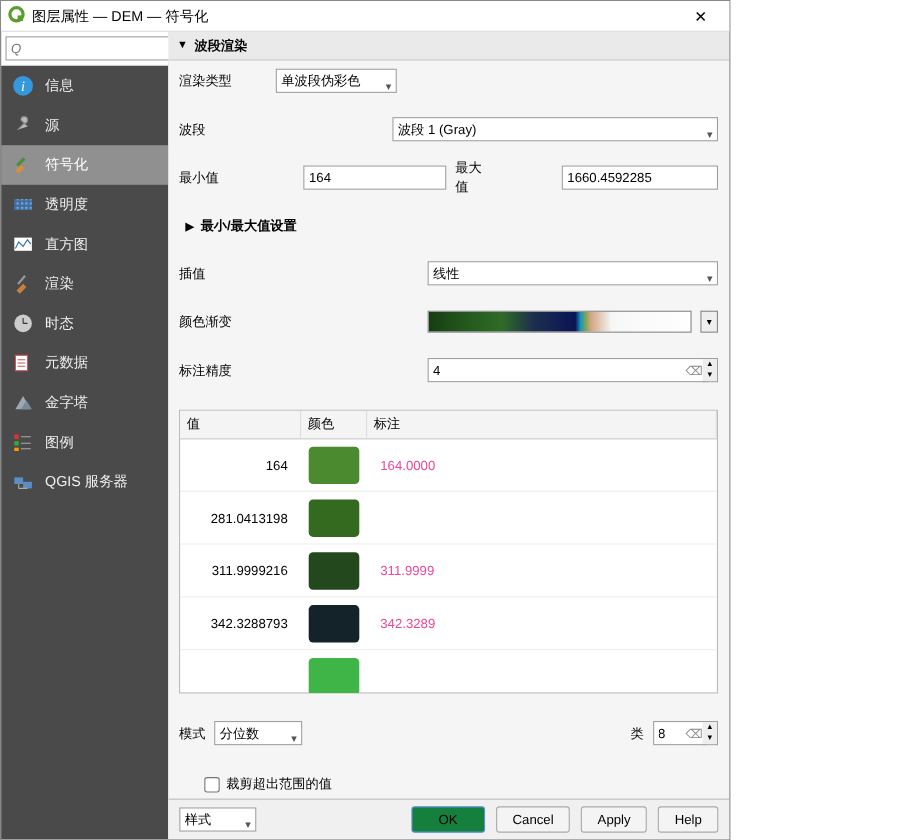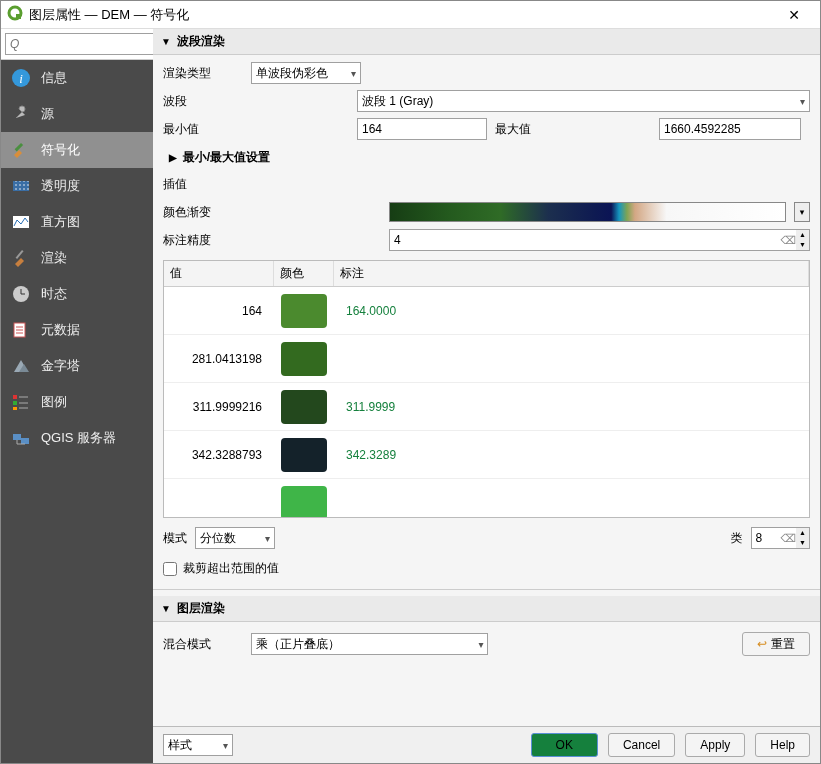--- a/index.html
+++ b/index.html
@@ -1,60 +1,60 @@
 <!DOCTYPE html>
 <html><head>
 <meta charset="utf-8">
 <style>
 * { box-sizing: border-box; margin: 0; padding: 0; }
 body { font-family: "Microsoft YaHei", Arial, sans-serif; font-size: 12px; color: #000; background: #fff; }
-.window { width: 821px; height: 764px; border: 1px solid #888; display: flex; flex-direction: column; background: #f0f0f0; }
+.window { width: 664px; height: 764px; border: 1px solid #888; display: flex; flex-direction: column; background: #f0f0f0; }
 .titlebar { height: 28px; background: #fff; display: flex; align-items: center; padding: 0 6px; border-bottom: 1px solid #ddd; }
 .titlebar .logo { margin-right: 6px; }
 .titlebar .title { flex: 1; font-size: 13px; }
 .titlebar .close { width: 40px; text-align: center; font-size: 14px; cursor: pointer; }
 .body { flex: 1; display: flex; overflow: hidden; }
 .sidebar { width: 152px; background: #4a4a4a; display: flex; flex-direction: column; }
 .searchrow { background: #fff; padding: 4px; border-bottom: 1px solid #ccc; display: flex; align-items: center; }
 .searchrow input { flex: 1; border: none; outline: none; font-size: 12px; font-style: italic; color: #888; }
 .sidebar-item { display: flex; align-items: center; padding: 8px 10px; color: #eee; cursor: pointer; gap: 10px; font-size: 13px; }
 .sidebar-item.selected { background: #909090; color: #fff; }
 .sidebar-item .icon { width: 20px; height: 20px; display: flex; align-items: center; justify-content: center; }
 .main { flex: 1; background: #f5f5f5; display: flex; flex-direction: column; overflow: hidden; }
 .section-header { display: flex; align-items: center; padding: 4px 8px; font-weight: bold; background: #eaeaea; border-bottom: 1px solid #ccc; gap: 6px; }
 .section-header .tri { font-size: 10px; }
-.content { padding: 6px 10px; display: flex; flex-direction: column; gap: 4px; flex: 1; overflow: auto; }
+.content { padding: 6px 10px; display: flex; flex-direction: column; gap: 20px; flex: 1; overflow: auto; }
 .row { display: flex; align-items: center; gap: 8px; min-height: 24px; }
 .row .label { width: 80px; }
 .row .label-sm { width: 60px; }
 select, input[type=text] { border: 1px solid #a0a0a0; background: #fff; height: 22px; padding: 0 4px; font-size: 12px; font-family: inherit; }
-.combo { position: relative; display: inline-flex; align-items: center; }
+.combo { position: relative; display: inline-flex; align-items: flex-end; }
 .combo select { appearance: none; padding-right: 18px; }
 .combo::after { content: "▾"; position: absolute; right: 5px; pointer-events: none; font-size: 10px; color: #555; }
 .subhead { display: flex; align-items: center; gap: 6px; font-weight: bold; margin: 4px 0 2px 6px; }
 .subhead .tri { font-size: 10px; }
 .gradient-bar { flex: 1; height: 20px; border: 1px solid #888; background: linear-gradient(to right, #163d14 0%, #245a1e 15%, #2f6b26 28%, #1c2f4e 40%, #0e1a52 52%, #0b1455 56%, #1596c0 58%, #7fa453 60%, #d3a784 62%, #f7f7f7 70%, #ffffff 100%); }
 .gradient-dd { width: 16px; height: 20px; border: 1px solid #888; background: #eee; display: flex; align-items: center; justify-content: center; font-size: 9px; }
 .spinner { display: inline-flex; align-items: center; }
 .spinner input { width: 380px; }
 .spinner .clear { margin-left: -20px; color: #888; font-size: 11px; z-index: 1; }
 .spinner .arrows { display: flex; flex-direction: column; border: 1px solid #a0a0a0; border-left: none; height: 22px; }
 .spinner .arrows span { font-size: 7px; padding: 0 3px; line-height: 10px; background: #eee; cursor: pointer; }
 .color-table { border: 1px solid #bbb; background: #fff; margin-top: 4px; }
 .ct-head { display: flex; background: #f4f4f4; border-bottom: 1px solid #ccc; }
 .ct-head > div { padding: 4px 6px; border-right: 1px solid #ddd; font-size: 12px; }
 .ct-body { height: 230px; overflow-y: auto; }
 .ct-row { display: flex; align-items: center; height: 48px; border-bottom: 1px solid #eee; }
 .ct-val { width: 110px; text-align: right; padding-right: 12px; font-size: 12px; }
 .ct-col { width: 60px; display: flex; justify-content: center; }
 .swatch { width: 46px; height: 34px; border-radius: 4px; }
-.ct-lbl { flex: 1; color: #15803d; padding-left: 12px; }
+.ct-lbl { flex: 1; color: #ec4899; padding-left: 12px; }
 .toolbar-btn { width: 26px; height: 26px; border: 1px solid #aaa; background: #f4f4f4; border-radius: 3px; display: inline-flex; align-items: center; justify-content: center; cursor: pointer; font-size: 13px; }
 .btn { border: 1px solid #aaa; background: #f4f4f4; border-radius: 3px; padding: 3px 14px; cursor: pointer; font-size: 12px; height: 24px; display: inline-flex; align-items: center; }
-.checkbox-row { display: flex; align-items: center; gap: 6px; margin-top: 6px; }
+.checkbox-row { display: flex; align-items: center; gap: 6px; margin-top: 6px; margin-left: 23px; }
 .checkbox-row input { width: 14px; height: 14px; }
 .hr { height: 1px; background: #ccc; margin: 8px -10px; }
 .numspin { display: inline-flex; align-items: center; }
 .numspin input { width: 60px; }
 .numspin .arrows { display: flex; flex-direction: column; border: 1px solid #a0a0a0; border-left: none; height: 22px; }
 .numspin .arrows span { font-size: 7px; padding: 0 3px; line-height: 10px; background: #eee; cursor: pointer; }
 .footer { border-top: 1px solid #bbb; padding: 6px 10px; display: flex; align-items: center; gap: 10px; background: #f0f0f0; }
 .footer .spacer { flex: 1; }
 .footer .btn.primary { background: #15803d; border-color: #5a8fd6; padding: 3px 24px; }
 </style>
@@ -226,20 +226,23 @@
           <input type="text" style="width: 142px;" value="1660.4592285">
         </div>
         <div class="subhead">
           <span class="tri">▶</span>
           <span>最小/最大值设置</span>
         </div>
 
         <div class="row">
           <span class="label">插值</span>
           <div style="width:130px"></div>
+          <span class="combo" style="flex:1">
+              <select style="width:100%"><option>线性</option></select>
+            </span>
         </div>
         <div class="row">
           <span class="label">颜色渐变</span>
           <div style="width:130px"></div>
           <div class="gradient-bar"></div>
           <div class="gradient-dd">▾</div>
         </div>
         <div class="row">
           <span class="label">标注精度</span>
           <div style="width:130px"></div>

